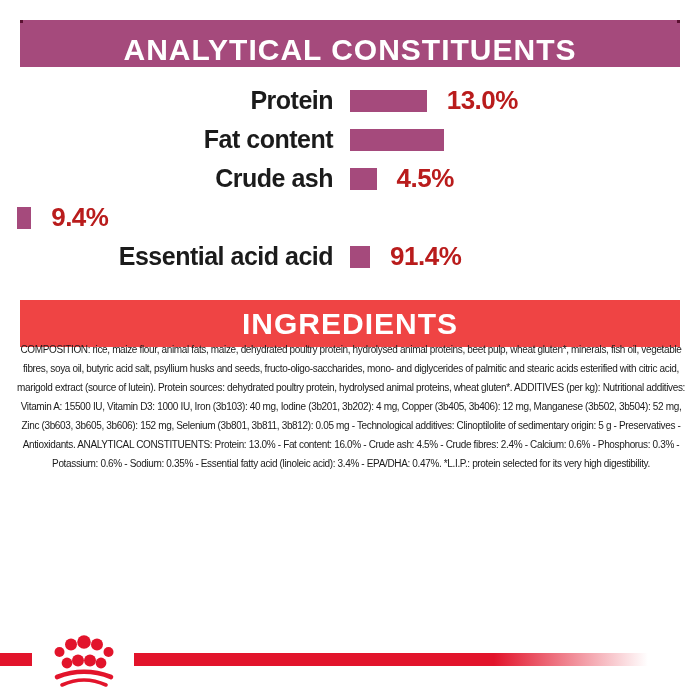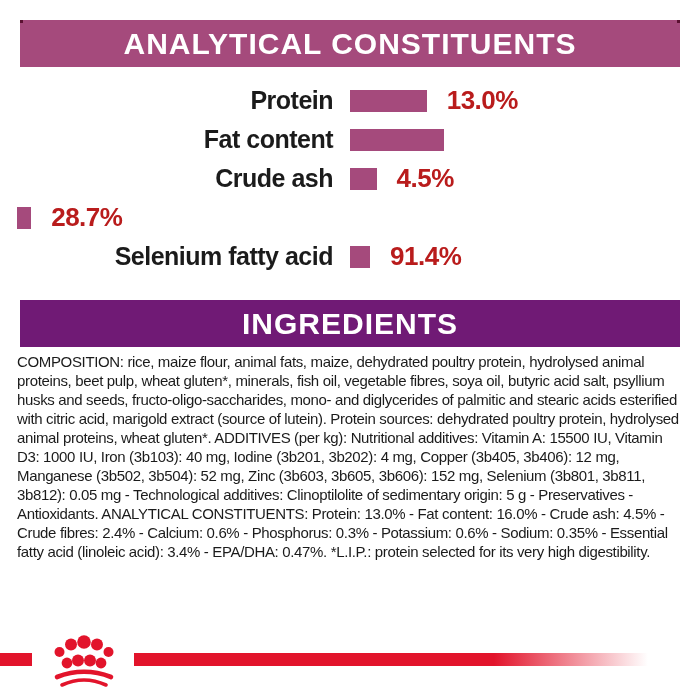--- a/index.html
+++ b/index.html
@@ -11,34 +11,34 @@
   .banner-ingredients{top:300px;}
   .banner span{color:#ffffff;font-weight:bold;font-size:30px;letter-spacing:1px;
                font-family:"Liberation Sans",sans-serif;}
   .corner-mark{position:absolute;width:3px;height:3px;background:#5a1030;}
   .chart{position:absolute;top:81px;left:0;width:560px;}
   .crow{display:flex;align-items:center;height:39px;}
   .clabel{width:333px;text-align:right;font-weight:bold;font-size:25px;
           letter-spacing:-0.5px;color:#1b1b1b;white-space:nowrap;}
   .cbar{height:22px;margin-left:17px;flex:none;}
   .cval{margin-left:20px;font-weight:bold;font-size:26px;letter-spacing:-0.5px;color:#b91c1c;}
-  .ingredients-text{position:absolute;top:352px;left:17px;width:668px;margin:0;
-          font-size:15px;line-height:19px;letter-spacing:-0.35px;color:#1b1b1b;
-          text-align:left;font-family:"Liberation Sans",sans-serif;}
+  .ingredients-text{position:absolute;top:340px;left:17px;width:668px;margin:0;
+          font-size:10px;line-height:19px;letter-spacing:-0.35px;color:#1b1b1b;
+          text-align:center;font-family:"Liberation Sans",sans-serif;}
   .stripe{position:absolute;top:653px;height:13px;}
   .stripe-left{left:0;width:32px;}
   .stripe-right{left:134px;width:514px;}
   .crown{position:absolute;left:50px;top:633px;}
 </style>
 </head>
 <body>
 
 <div class="canvas">
 
-  <div class="banner banner-top" style="background: rgb(165, 74, 124);">
+  <div class="banner banner-top" style="background: rgb(165, 74, 124); align-items: flex-end;">
     <span>ANALYTICAL CONSTITUENTS</span>
   </div>
   <div class="corner-mark" style="left: 20px; top: 20px; background: rgb(90, 16, 48);"></div>
   <div class="corner-mark" style="left: 677px; top: 20px; background: rgb(90, 16, 48);"></div>
 
   <div class="chart" id="chart">
       <div class="crow">
         <div class="clabel">Protein</div>
         <div class="cbar" style="width: 76.7px; background: rgb(165, 74, 124);"></div>
         <div class="cval">13.0%</div>
@@ -47,30 +47,30 @@
         <div class="clabel">Fat content</div>
         <div class="cbar" style="width: 94.4px; background: rgb(165, 74, 124);"></div>
       </div>
       <div class="crow">
         <div class="clabel">Crude ash</div>
         <div class="cbar" style="width: 26.6px; background: rgb(165, 74, 124);"></div>
         <div class="cval">4.5%</div>
       </div>
       <div class="crow">
         <div class="cbar" style="width: 14.2px; background: rgb(165, 74, 124);"></div>
-        <div class="cval">28.7%</div>
+        <div class="cval">9.4%</div>
       </div>
       <div class="crow">
-        <div class="clabel">Selenium fatty acid</div>
+        <div class="clabel">Essential acid acid</div>
         <div class="cbar" style="width: 20.1px; background: rgb(165, 74, 124);"></div>
         <div class="cval">91.4%</div>
       </div>
     </div>
 
-  <div class="banner banner-ingredients" style="background: #701a75;">
+  <div class="banner banner-ingredients" style="background: #ef4444;">
     <span>INGREDIENTS</span>
   </div>
 
   <p class="ingredients-text">COMPOSITION: rice, maize flour, animal fats, maize, dehydrated poultry protein, hydrolysed animal proteins, beet pulp, wheat gluten*, minerals, fish oil, vegetable fibres, soya oil, butyric acid salt, psyllium husks and seeds, fructo-oligo-saccharides, mono- and diglycerides of palmitic and stearic acids esterified with citric acid, marigold extract (source of lutein). Protein sources: dehydrated poultry protein, hydrolysed animal proteins, wheat gluten*. ADDITIVES (per kg): Nutritional additives: Vitamin A: 15500 IU, Vitamin D3: 1000 IU, Iron (3b103): 40 mg, Iodine (3b201, 3b202): 4 mg, Copper (3b405, 3b406): 12 mg, Manganese (3b502, 3b504): 52 mg, Zinc (3b603, 3b605, 3b606): 152 mg, Selenium (3b801, 3b811, 3b812): 0.05 mg - Technological additives: Clinoptilolite of sedimentary origin: 5 g - Preservatives - Antioxidants. ANALYTICAL CONSTITUENTS: Protein: 13.0% - Fat content: 16.0% - Crude ash: 4.5% - Crude fibres: 2.4% - Calcium: 0.6% - Phosphorus: 0.3% - Potassium: 0.6% - Sodium: 0.35% - Essential fatty acid (linoleic acid): 3.4% - EPA/DHA: 0.47%. *L.I.P.: protein selected for its very high digestibility.</p>
 
   <div class="stripe stripe-left" style="background: rgb(226, 20, 43);"></div>
   <div class="stripe stripe-right" style="background: linear-gradient(to right, rgb(226, 20, 43) 0%, rgb(226, 20, 43) 70%, rgba(226, 20, 43, 0) 100%);"></div>
 
   <svg class="crown" width="68" height="56" viewBox="0 0 68 56" id="crown-svg" aria-hidden="true">
     <g id="crown-group" fill="#E2142B" stroke="none">

